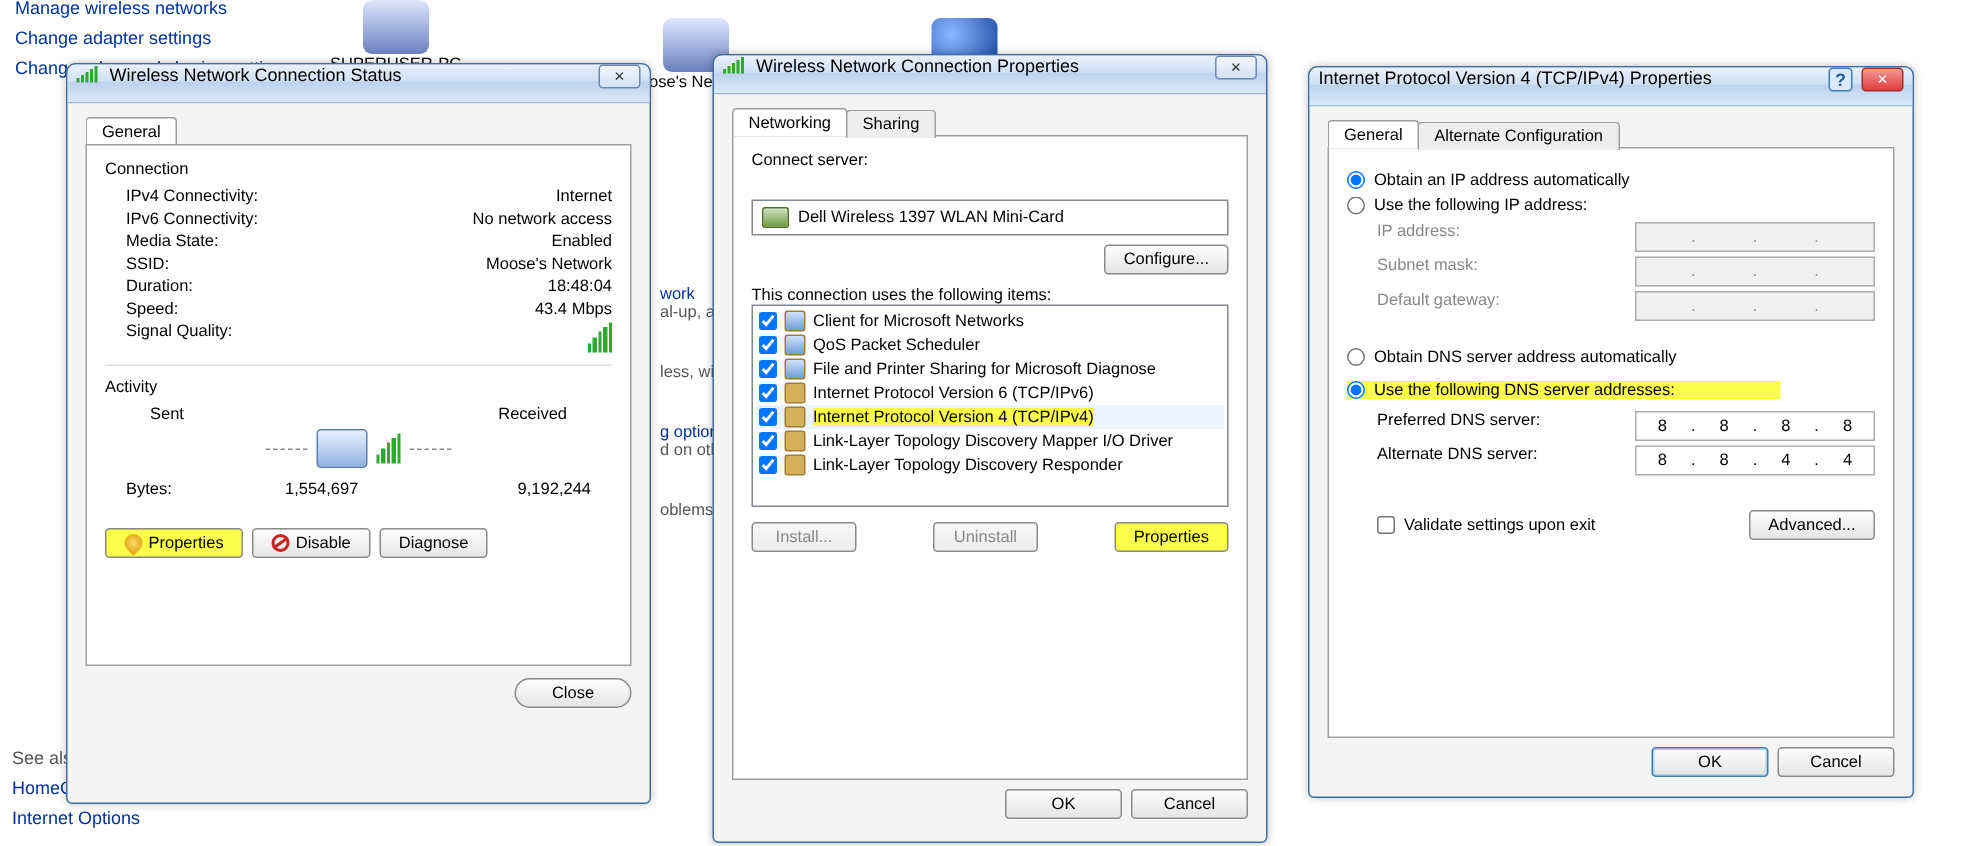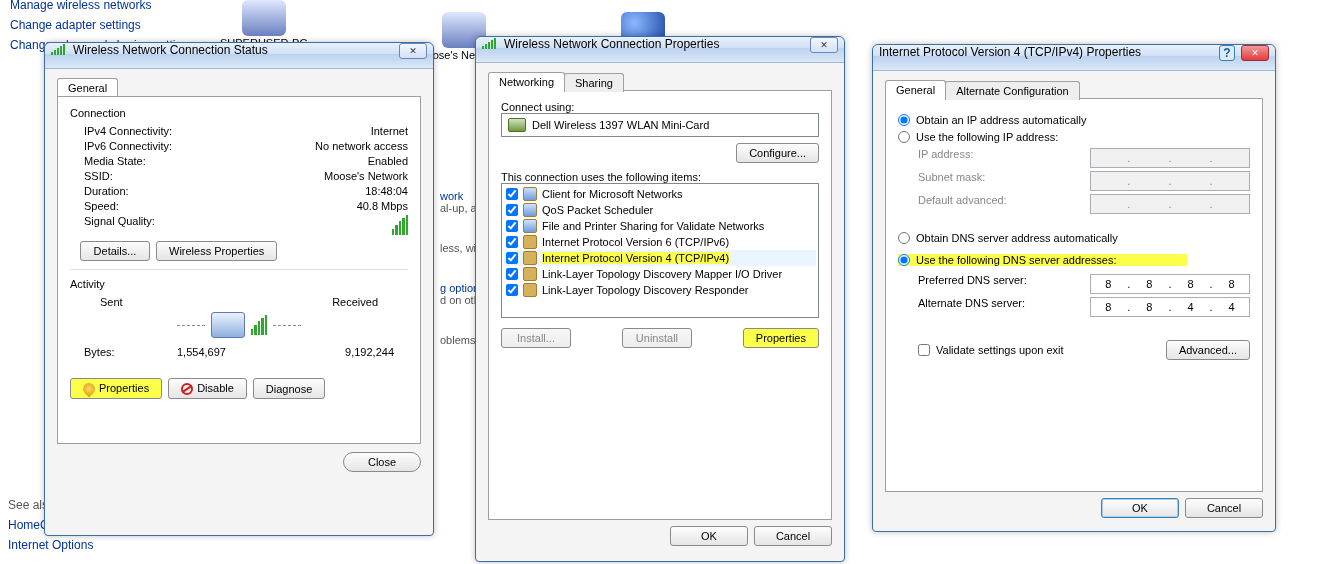--- a/index.html
+++ b/index.html
@@ -120,21 +120,21 @@
   .activity-icons { display:flex; align-items:center; justify-content:center; gap:6px; margin:4px 0 8px;}
   .pc-icon { width:34px; height:26px; background:linear-gradient(#eaf2ff,#8fb0df); border:1px solid #5a7cb0; border-radius:3px;}
   .sigbar.big i{ width:4px;}
   .dash { width:28px; border-top:1px dashed #8a8a8a;}
   .shield{width:12px;height:12px;background:radial-gradient(circle,#ffd76a,#d99a00);border-radius:50% 50% 50% 0;transform:rotate(-45deg);}
   .noaccess{width:12px;height:12px;border:2px solid #c22;border-radius:50%;position:relative;}
   .noaccess::after{content:"";position:absolute;left:-2px;right:-2px;top:3px;border-top:2px solid #c22;transform:rotate(-35deg);}
   .qmark{width:16px;height:16px;border:1px solid #3c7fb1;background:#dbeafd;color:#205f9a;border-radius:3px;display:flex;align-items:center;justify-content:center;text-align:center;font-weight:bold;margin-right:2px;}
 
   
-  .conn-using { border:1px solid #828790; background:#fff; padding:4px 6px; display:flex; align-items:center; gap:6px; margin:0 0 6px;}
+  .conn-using { border:1px solid #828790; background:#fff; padding:4px 6px; display:flex; align-items:center; gap:6px; margin:20px 0 6px;}
   .nic-icon{width:18px;height:14px;background:linear-gradient(#d2e2c2,#6e9a3d);border:1px solid #4e7023;border-radius:2px;}
 </style>
 </head>
 <body>
 
 <div class="app-bg">
   <div class="side-links">
     <a>Manage wireless networks</a>
     <a>Change adapter settings</a>
     <a>Change advanced sharing settings</a>
@@ -206,38 +206,34 @@
         <div class="row">
             <span class="lbl">SSID:</span>
             <span class="val">Moose's Network</span>
           </div>
         <div class="row">
             <span class="lbl">Duration:</span>
             <span class="val">18:48:04</span>
           </div>
         <div class="row">
             <span class="lbl">Speed:</span>
-            <span class="val">40.8 Mbps</span>
+            <span class="val">43.4 Mbps</span>
           </div>
         <div class="row">
           <span class="lbl">Signal Quality:</span>
           <span>
               <span class="sigbar big" style="height:20px;">
                 <i style="height:6px"></i>
                 <i style="height:10px"></i>
                 <i style="height:14px"></i>
                 <i style="height:17px"></i>
                 <i style="height:20px"></i>
               </span>
             </span>
         </div>
-      </div>
-      <div class="btn-row" style="padding-left:10px;">
-        <button class="btn">Details...</button>
-        <button class="btn">Wireless Properties</button>
       </div>
       <div class="dividerline"></div>
       <div class="section-head">Activity</div>
       <div class="row" style="padding:0 30px;">
           <span>Sent</span>
           <span></span>
           <span>Received</span>
         </div>
       <div class="activity-icons">
          <span class="dash"></span>
@@ -246,21 +242,21 @@
             <i style="height:6px"></i>
             <i style="height:10px"></i>
             <i style="height:14px"></i>
             <i style="height:17px"></i>
             <i style="height:20px"></i>
           </span>
          <span class="dash"></span>
       </div>
       <div class="row" style="padding:0 14px;">
         <span>Bytes:</span>
-        <span style="position:absolute;left:119px;">1,554,697</span>
+        <span style="position:absolute;left:132px;">1,554,697</span>
         <span>9,192,244</span>
       </div>
       <div class="btn-row" style="margin-top:20px;">
         <button class="btn hl-yellow"><span class="shield" style="display:inline-block;vertical-align:middle;margin-right:4px;"></span><span>Properties</span></button>
         <button class="btn"><span class="noaccess" style="display:inline-block;vertical-align:middle;margin-right:4px;"></span><span>Disable</span></button>
         <button class="btn">Diagnose</button>
       </div>
     </div>
     <div class="btn-row right" style="margin-top:8px;">
       <button class="btn" style="min-width:78px;border-radius:10px;">Close</button>
@@ -281,21 +277,21 @@
     </span>
     <span class="title-text">Wireless Network Connection Properties</span>
     <span class="title-btn">✕</span>
   </div>
   <div class="win-body">
     <div class="tabstrip">
       <div class="tab">Networking</div>
       <div class="tab inactive">Sharing</div>
     </div>
     <div class="tabpanel" style="height:430px;">
-      <div>Connect using:</div>
+      <div>Connect server:</div>
       <div class="conn-using">
         <span class="nic-icon"></span>
         <span>Dell Wireless 1397 WLAN Mini-Card</span>
       </div>
       <div class="btn-row right">
           <button class="btn">Configure...</button>
         </div>
       <div style="margin-top:8px;">This connection uses the following items:</div>
       <div class="listbox">
         <div class="list-item">
@@ -304,21 +300,21 @@
             <span>Client for Microsoft Networks</span>
           </div>
         <div class="list-item">
             <input type="checkbox" class="chk" checked="" style="">
             <span class="mini-icon svc"></span>
             <span>QoS Packet Scheduler</span>
           </div>
         <div class="list-item">
             <input type="checkbox" class="chk" checked="" style="">
             <span class="mini-icon svc"></span>
-            <span>File and Printer Sharing for Validate Networks</span>
+            <span>File and Printer Sharing for Microsoft Diagnose</span>
           </div>
         <div class="list-item">
             <input type="checkbox" class="chk" checked="" style="">
             <span class="mini-icon"></span>
             <span>Internet Protocol Version 6 (TCP/IPv6)</span>
           </div>
         <div class="list-item sel">
             <input type="checkbox" class="chk" checked="" style="">
             <span class="mini-icon"></span>
             <span class="hl-yellow">Internet Protocol Version 4 (TCP/IPv4)</span>
@@ -387,21 +383,21 @@
               <span></span>
               <span class="dot">.</span>
               <span></span>
               <span class="dot">.</span>
               <span></span>
               <span class="dot">.</span>
               <span></span>
             </span>
           </div>
         <div class="row">
-            <span style="color:#888">Default advanced:</span>
+            <span style="color:#888">Default gateway:</span>
             <span class="ipfield" data-disabled="true">
               <span></span>
               <span class="dot">.</span>
               <span></span>
               <span class="dot">.</span>
               <span></span>
               <span class="dot">.</span>
               <span></span>
             </span>
           </div>

